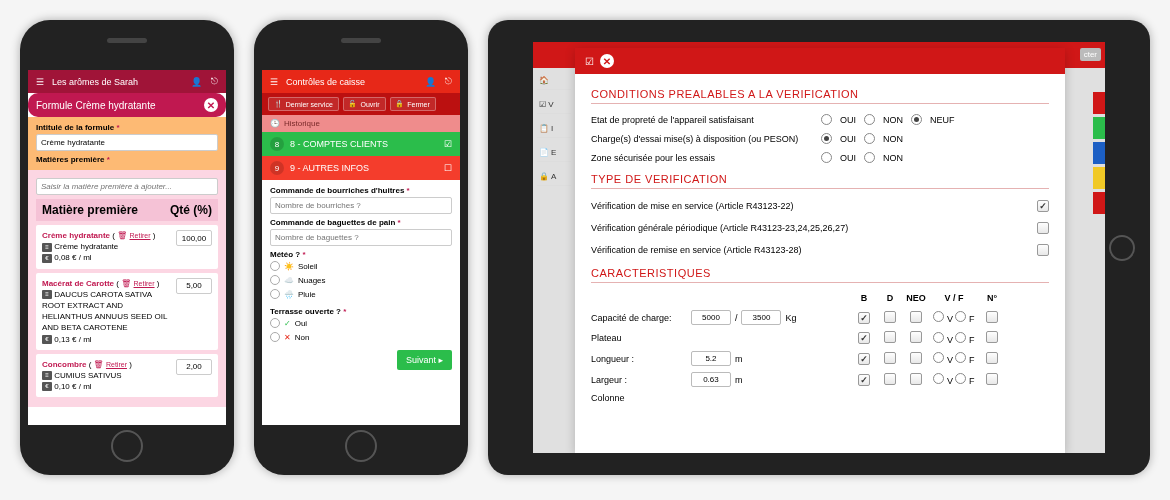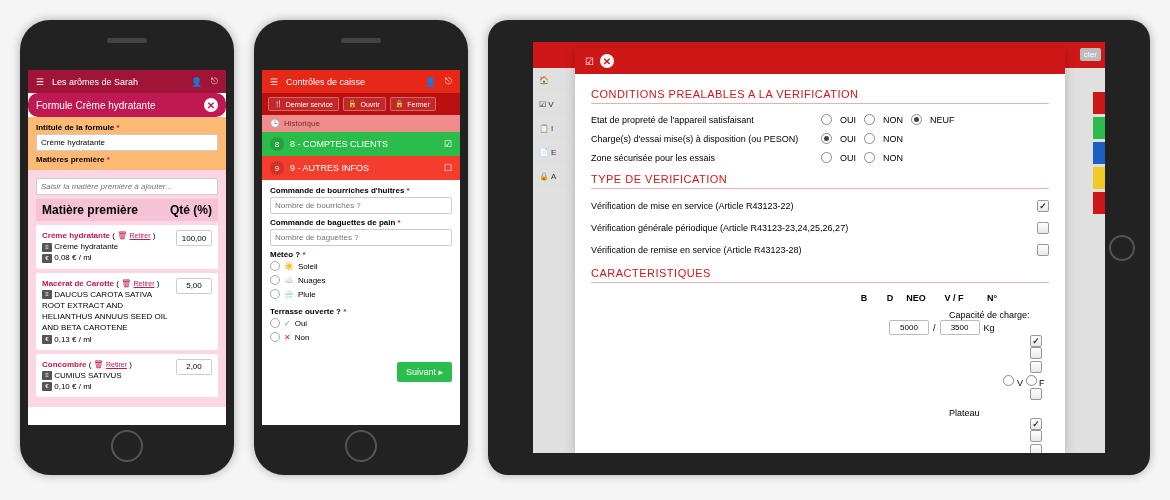--- a/index.html
+++ b/index.html
@@ -197,21 +197,21 @@
     .acc-num-circle {
       width: 14px; height: 14px; border-radius: 50%;
       background: rgba(0,0,0,0.15);
       display:flex; align-items:center; justify-content:center;
       font-size: 8px;
     }
     .acc-right { margin-left: auto; }
     .p2-body { padding: 6px 8px; background: #fff; }
     .radio-row { display: flex; align-items: center; gap: 4px; padding: 2px 0; font-size: 8px; }
     .radio-dot { width: 10px; height: 10px; border: 1px solid #aaa; border-radius: 50%; }
-    .suivant-btn { background: #2bbd4b; color: #fff; padding: 5px 9px; border-radius: 2px; font-size: 9px; float: right; margin-top: 18px; cursor:pointer; }
+    .suivant-btn { background: #2bbd4b; color: #fff; padding: 5px 9px; border-radius: 2px; font-size: 9px; float: right; margin-top: 6px; cursor:pointer; }
 
     
     .tablet-bg { position:absolute; inset:0; background: linear-gradient(#e0e0e0,#e0e0e0); }
     .bg-header { position:absolute; top:0; left:0; right:0; height: 26px; background:#d01717; }
     .side-nav {
       position: absolute; top: 30px; left: 4px; width: 34px;
       display: flex; flex-direction: column; gap: 6px;
     }
     .side-nav-item {
       padding: 4px 2px; font-size: 8px; color: #333;
@@ -249,21 +249,21 @@
     .radio.sel::after { content:''; width:5px; height:5px; background:#444; border-radius:50%; }
     .verif-row { display: flex; align-items:center; padding: 5px 0; font-size: 9px; }
     .verif-label { flex: 1; }
     .cb { width: 12px; height: 12px; border: 1px solid #999; border-radius: 2px; background: linear-gradient(#fefefe,#e8e8e8); display:inline-flex; align-items:center; justify-content:center; font-size:9px; }
     .cb.chk::after { content:'✓'; color:#333; font-weight:bold; }
     .char-header { display: flex; font-size: 9px; font-weight: bold; padding: 4px 0; }
     .char-label { width: 100px; }
     .char-inputs { width: 160px; display:flex; gap:4px; align-items:center; }
     .char-col { width: 26px; text-align: center; }
     .char-col.vf { width: 50px; }
-    .char-row { display: flex; align-items:flex-end; padding: 3px 0; font-size: 9px; flex-direction: column; }
+    .char-row { display: flex; align-items:center; padding: 3px 0; font-size: 9px; }
     .small-input { width: 40px; border: 1px solid #bbb; padding: 2px 3px; font-size: 8px; border-radius: 2px; text-align:center; }
     .cter-btn { position:absolute; top: 6px; right: 4px; background:#bbb; color:#fff; padding:2px 4px; font-size:8px; border-radius:2px; }
   </style>
 </head>
 <body>
 
 <div class="phone-frame">
   <div class="phone-screen">
     <div class="app-header">
       <span class="menu-icon">☰</span>

